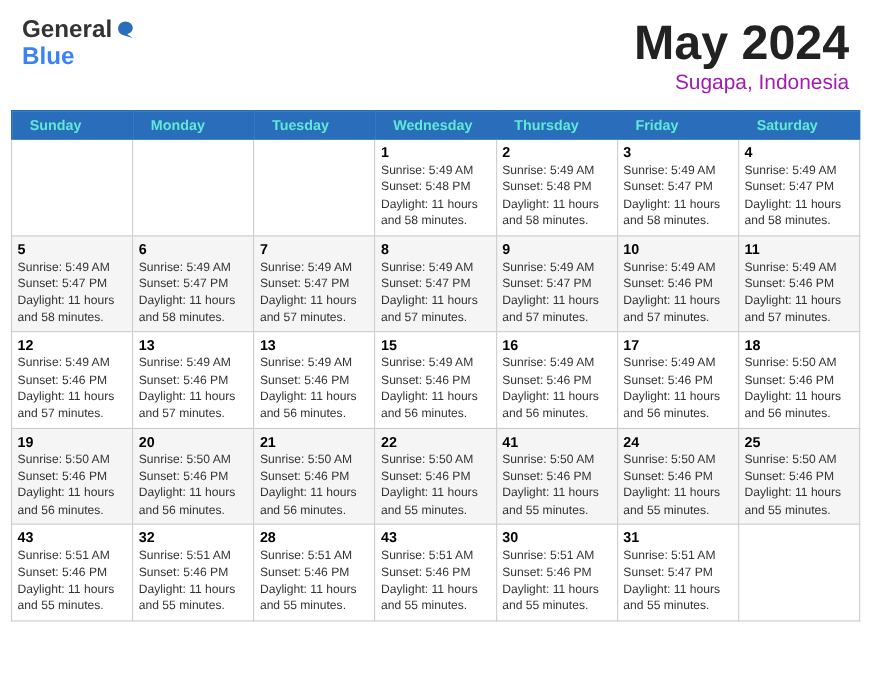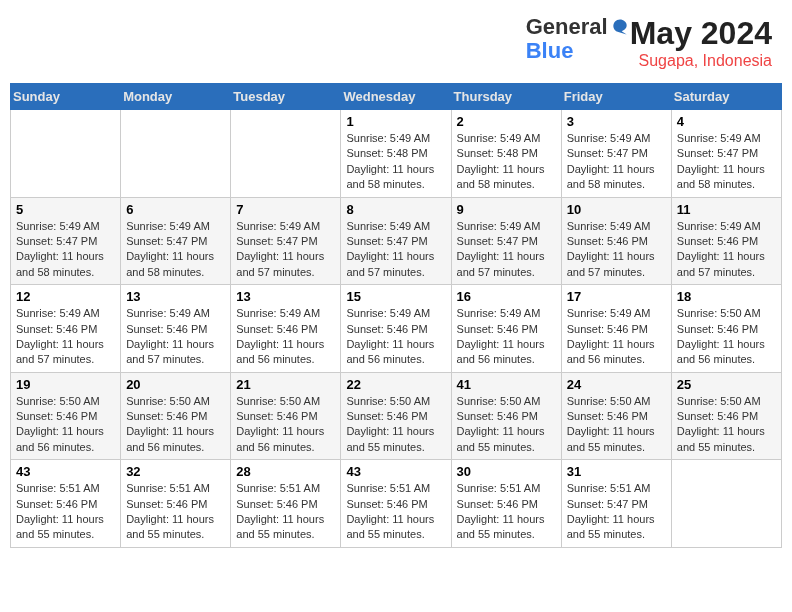--- a/index.html
+++ b/index.html
@@ -5,21 +5,21 @@
     * { box-sizing: border-box; margin: 0; padding: 0; }
     body {
       font-family: Arial, sans-serif;
       background: #fff;
       width: 792px;
       min-height: 612px;
       padding: 10px;
     }
     .header {
       display: flex;
-      justify-content: flex-end;
+      justify-content: space-between;
       align-items: flex-start;
       margin-bottom: 8px;
       padding: 5px 10px;
     }
     .logo {
       display: flex;
       align-items: center;
     }
     .logo-text {
       font-size: 22px;
@@ -30,38 +30,38 @@
     .logo-blue { color: #3b82f6; }
     .logo-icon {
       width: 20px;
       height: 20px;
       margin-left: 2px;
     }
     .title-block {
       text-align: right;
     }
     .month-year {
-      font-size: 32px;
+      font-size: 44px;
       font-weight: bold;
       color: #222;
     }
     .location {
-      font-size: 16px;
-      color: #ef4444;
+      font-size: 19px;
+      color: #a21caf;
     }
     .calendar {
       width: 100%;
       border-collapse: collapse;
       font-size: 11px;
     }
     .calendar th {
       background: #2a6ebb;
-      color: #e5e5e5;
+      color: #5eead4;
       text-align: left;
-      padding: 5px 2px;
+      padding: 5px 16px;
       font-size: 13px;
       font-weight: bold;
       border: 1px solid #2a6ebb;
     }
     .calendar td {
       vertical-align: top;
       border: 1px solid #ccc;
       padding: 4px 5px;
       width: 110px;
       min-height: 75px;

